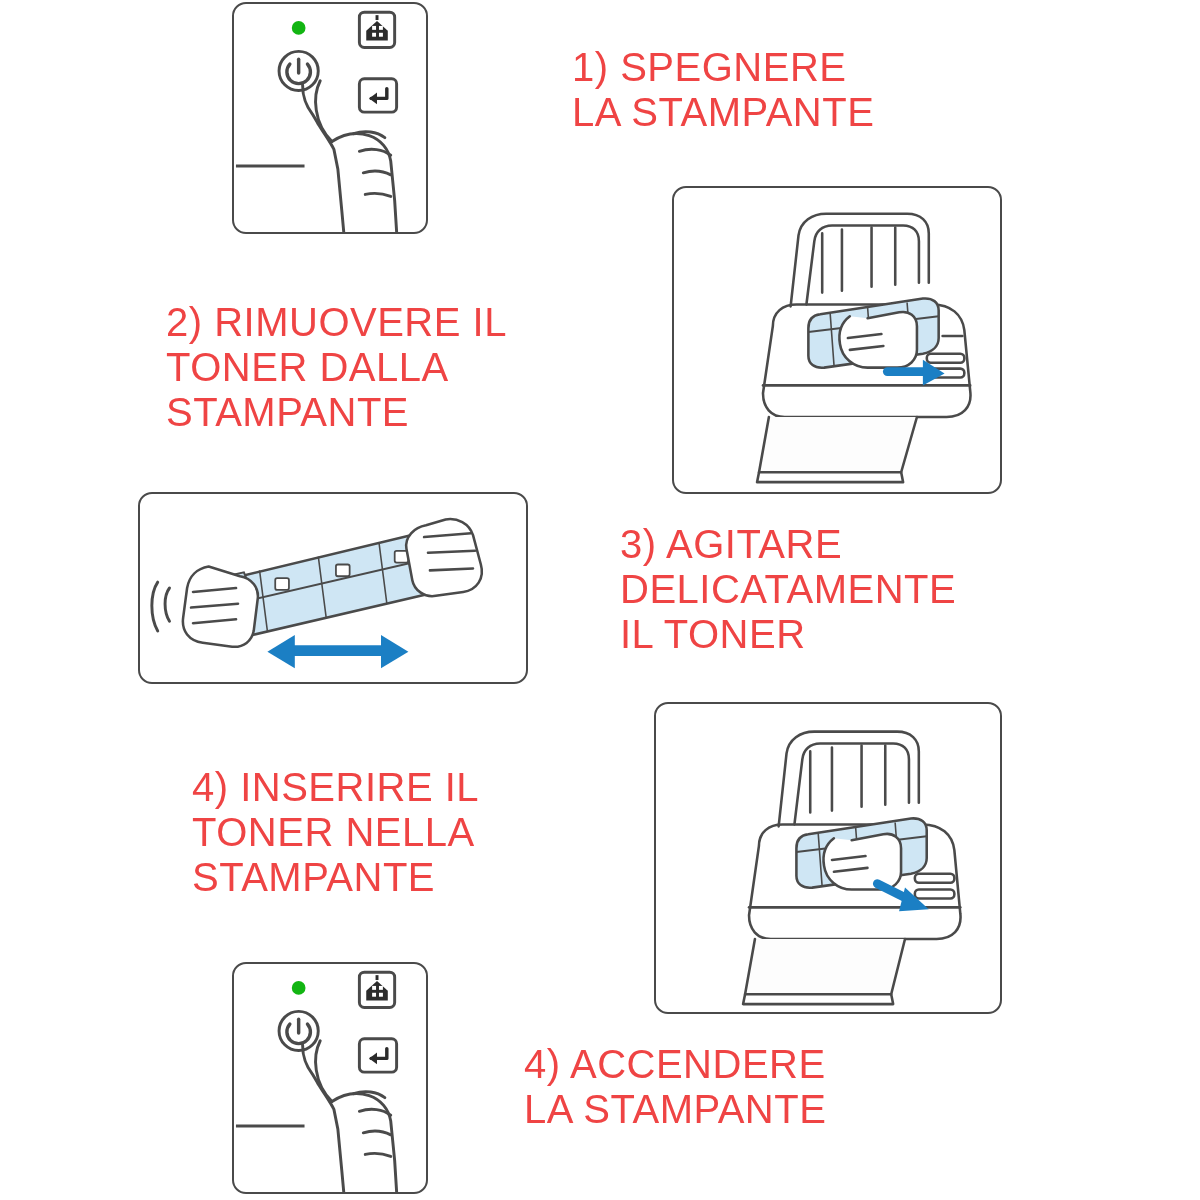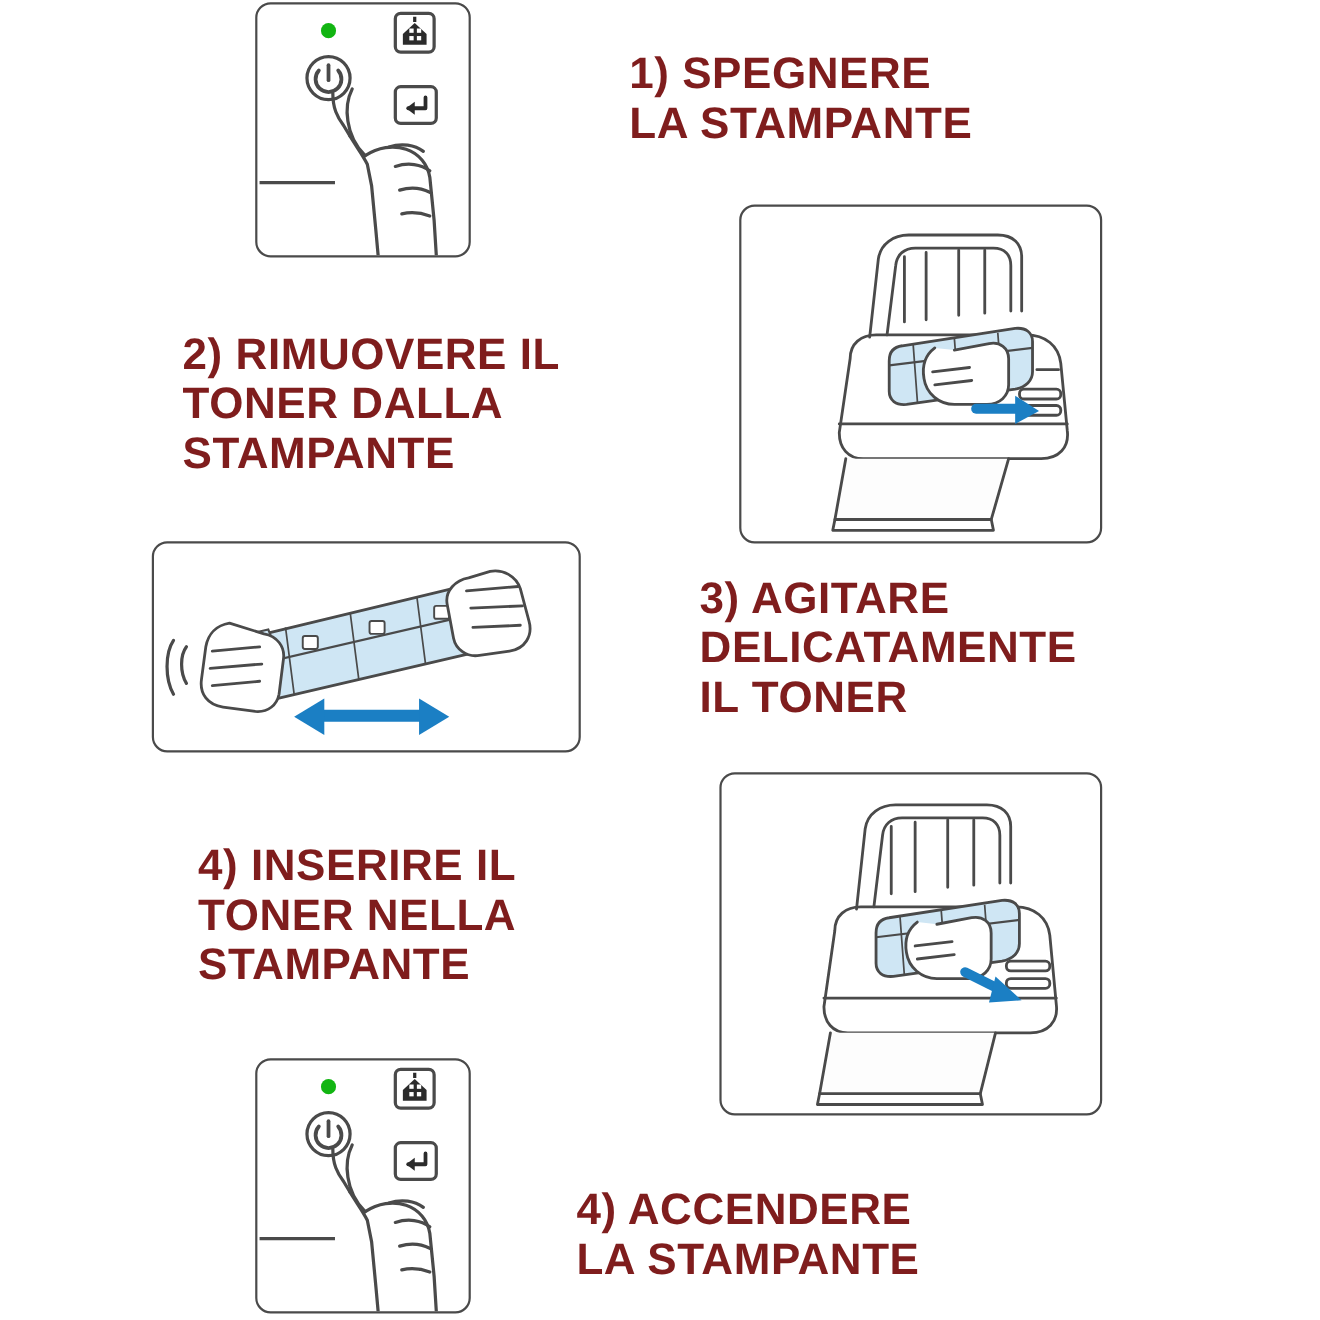--- a/index.html
+++ b/index.html
@@ -9,43 +9,43 @@
   }
   body {
     width: 1200px;
     height: 1200px;
     position: relative;
     font-family: "Liberation Sans", sans-serif;
     overflow: hidden;
   }
   .step-text {
     position: absolute;
-    color: #7f1d1d;
-    font-weight: bold;
+    color: #ef4444;
+    font-weight: normal;
     font-size: 40px;
     line-height: 1.12;
     letter-spacing: 0.5px;
     text-transform: uppercase;
     white-space: pre-line;
   }
   .panel {
     position: absolute;
     background: #ffffff;
     border: 2px solid #4a4a4a;
     border-radius: 14px;
     box-sizing: border-box;
   }
   .panel svg { display: block; }
 
   
   #txt-1 { left: 572px; top: 45px; }
   #txt-2 { left: 166px; top: 300px; }
-  #txt-3 { left: 636px; top: 522px; }
-  #txt-4 { left: 180px; top: 765px; }
-  #txt-5 { left: 524px; top: 1078px; }
+  #txt-3 { left: 620px; top: 522px; }
+  #txt-4 { left: 192px; top: 765px; }
+  #txt-5 { left: 524px; top: 1042px; }
 
   
   #panel-power-off  { left: 232px; top: 2px;   width: 196px; height: 232px; }
   #panel-open-lid   { left: 672px; top: 186px; width: 330px; height: 308px; }
   #panel-shake      { left: 138px; top: 492px; width: 390px; height: 192px; }
   #panel-insert     { left: 654px; top: 702px; width: 348px; height: 312px; }
   #panel-power-on   { left: 232px; top: 962px; width: 196px; height: 232px; }
 </style>
 </head>
 <body>

